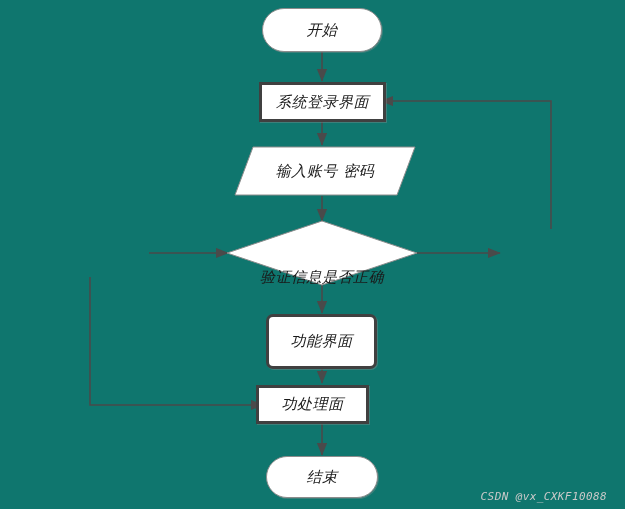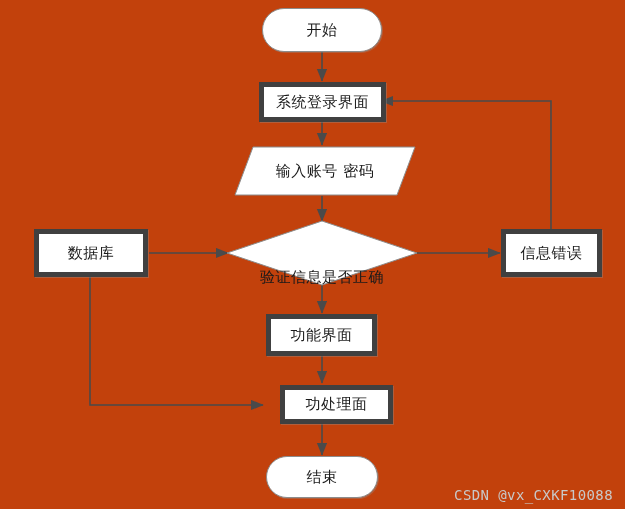--- a/index.html
+++ b/index.html
@@ -8,22 +8,23 @@
     padding: 0;
     background: #ffffff;
   }
   body {
     font-family: "DejaVu Sans", "Liberation Sans", sans-serif;
   }
   #canvas {
     position: relative;
     width: 625px;
     height: 509px;
-    background: #c2410c;
+    background: #0f766e;
     overflow: hidden;
+    font-style: italic;
   }
   #edges {
     position: absolute;
     left: 0;
     top: 0;
     width: 625px;
     height: 509px;
   }
   .node {
     position: absolute;
@@ -33,21 +34,21 @@
     justify-content: center;
     text-align: center;
     color: #1a1a1a;
     font-size: 15px;
     line-height: 1.35;
     letter-spacing: 0.5px;
     z-index: 3;
     background: #ffffff;
   }
   .node.rect {
-    border: 5px solid #404040;
+    border: 3px solid #404040;
     box-shadow: 1px 1px 0 rgba(150,150,150,0.35);
   }
   .node.stadium {
     border: 1px solid #8c8c8c;
     border-radius: 22px;
     box-shadow: 1px 1px 0 rgba(150,150,150,0.35);
   }
   .node.plain {
     background: transparent;
     border: none;
@@ -65,23 +66,23 @@
   .poly-shape {
     fill: #ffffff;
     stroke: #8c8c8c;
     stroke-width: 1;
   }
   .node-label {
     display: block;
   }
   .watermark {
     position: absolute;
-    right: 12px;
+    right: 18px;
     bottom: 6px;
-    font-size: 14px;
+    font-size: 11px;
     color: #c9c9c9;
     letter-spacing: 0.4px;
     font-family: "DejaVu Sans Mono", "Liberation Mono", monospace;
     z-index: 5;
     white-space: nowrap;
   }
   .edge-line {
     stroke: #4a4a4a;
     stroke-width: 1.6;
     fill: none;
@@ -137,33 +138,27 @@
   </div>
 
   <div class="node plain" style="left:235px; top:147px; width:180px; height:48px; flex-direction:column;">
     <span class="node-label">输入账号 密码</span>
   </div>
 
   <div class="node plain" style="left:232px; top:237px; width:180px; height:32px;margin-top:24px;">
     <span class="node-label">验证信息是否正确</span>
   </div>
 
-  <div class="node rect" style="left:34px; top:229px; width:114px; height:48px;">
-    <span class="node-label">数据库</span>
-  </div>
 
-  <div class="node rect" style="left:501px; top:229px; width:101px; height:48px;">
-    <span class="node-label">信息错误</span>
-  </div>
 
-  <div class="node rect" style="left:266px; top:314px; width:111px; height:42px;">
+  <div class="node rect" style="left:266px; top:314px; width:111px; height:55px;border-radius:7px;">
     <span class="node-label">功能界面</span>
   </div>
 
-  <div class="node rect" style="left:280px; top:385px; width:113px; height:39px;">
+  <div class="node rect" style="left:256px; top:385px; width:113px; height:39px;">
     <span class="node-label">功处理面</span>
   </div>
 
   <div class="node stadium" style="left:266px; top:456px; width:112px; height:42px;">
     <span class="node-label">结束</span>
   </div>
 
   <div class="watermark">CSDN @vx_CXKF10088</div>
 
 </div>

